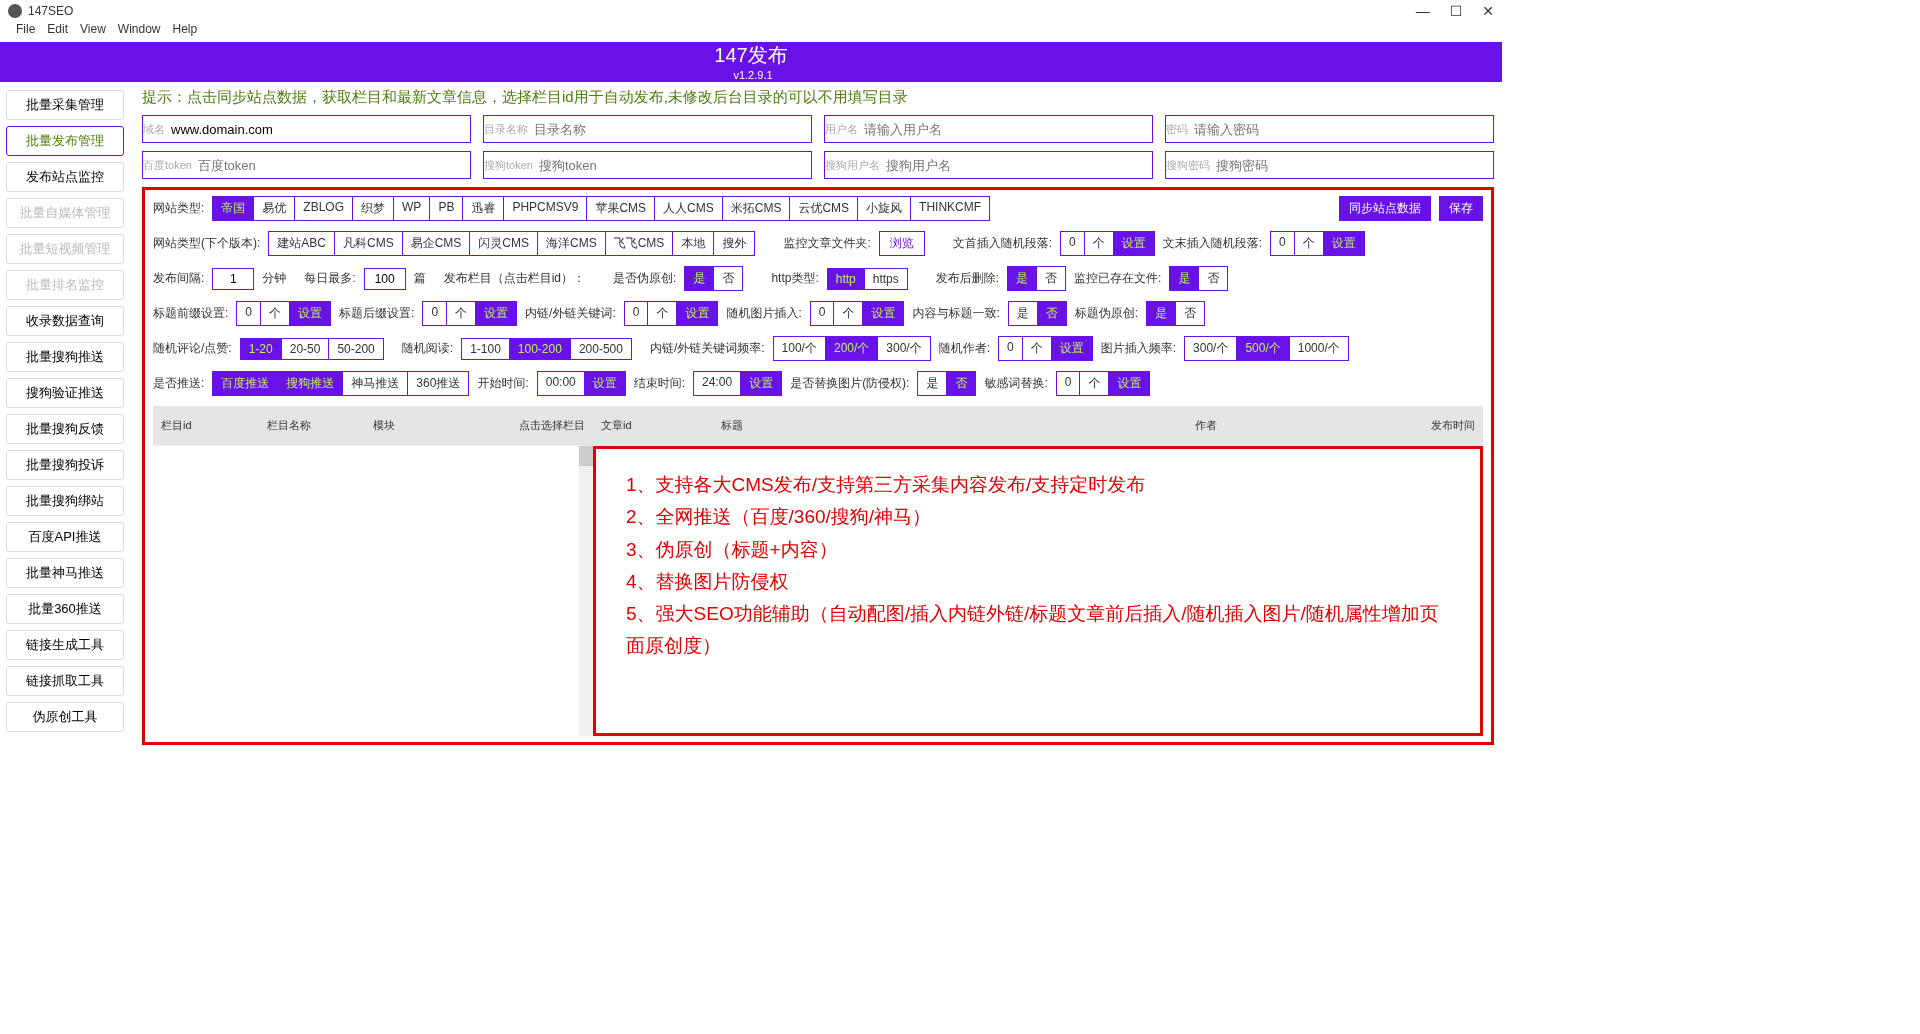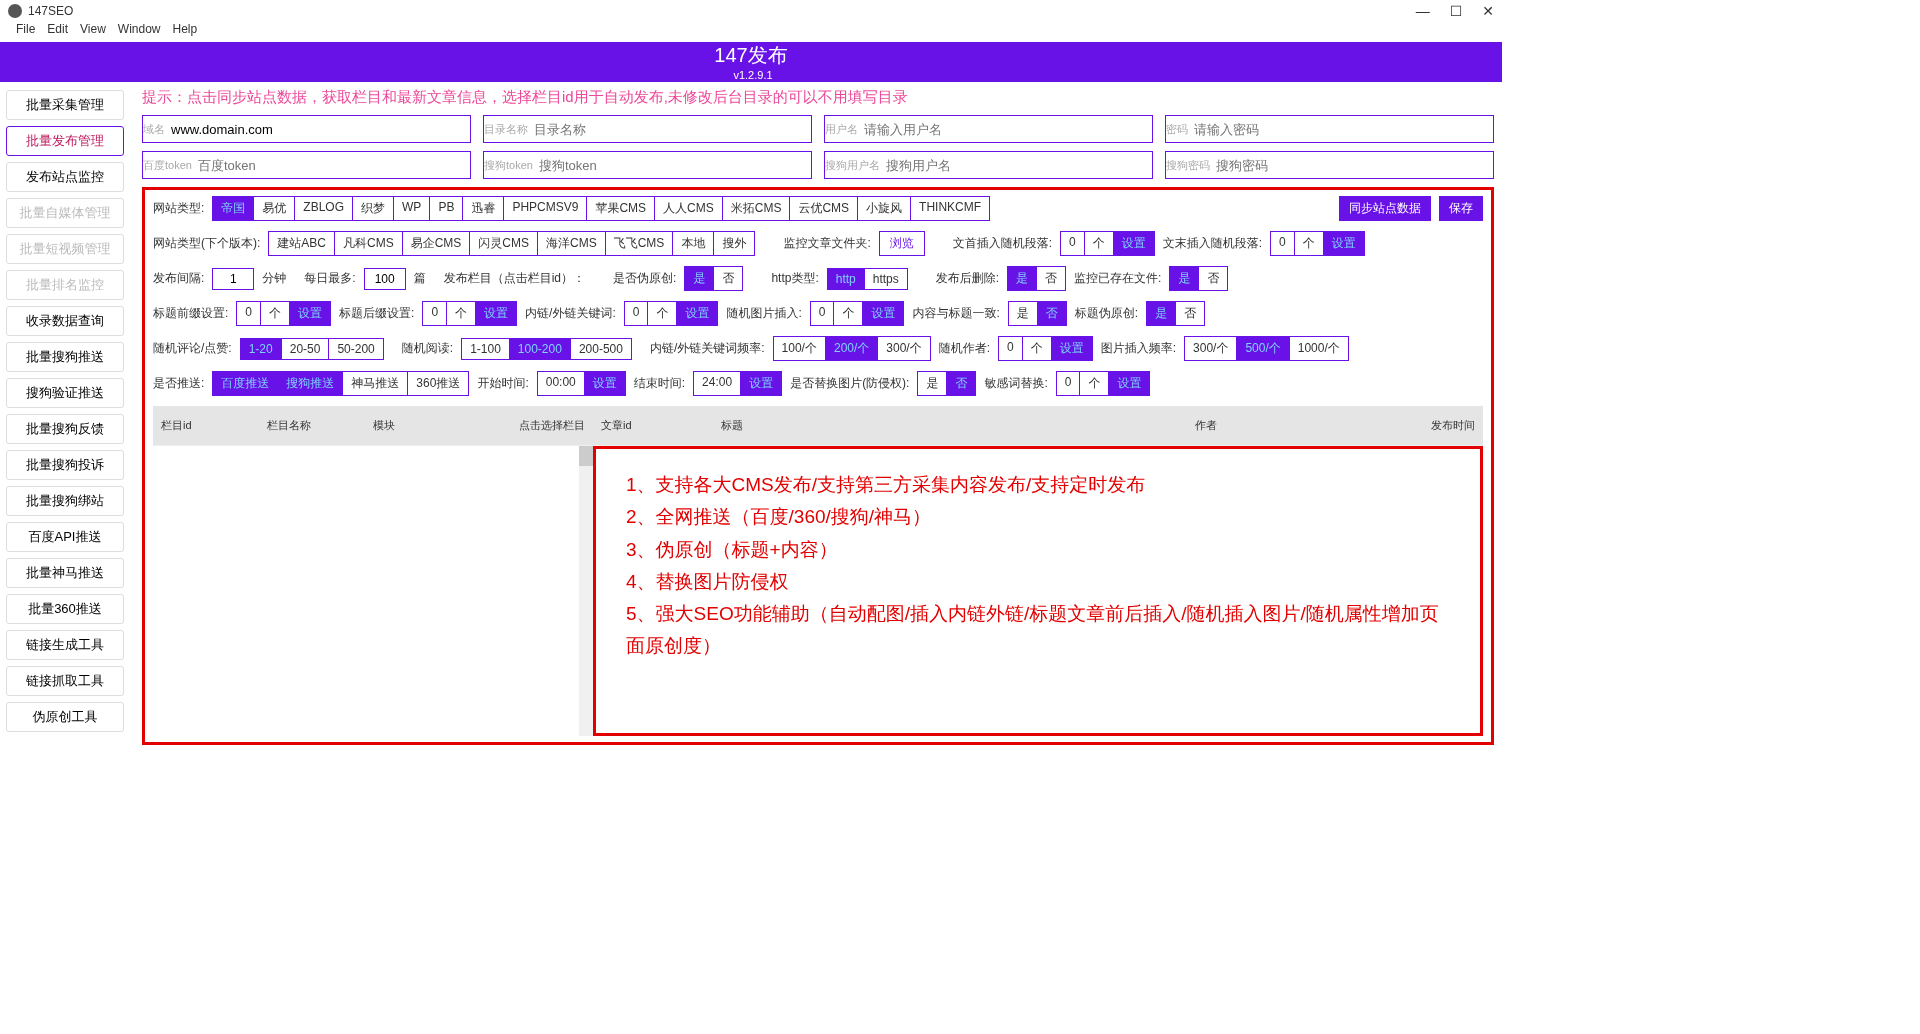--- a/index.html
+++ b/index.html
@@ -9,35 +9,35 @@
 .titlebar .title { font-size: 12px; }
 .titlebar .winbtns { margin-left: auto; display: flex; gap: 20px; font-size: 14px; color: #333; }
 .menubar { height: 20px; display: flex; gap: 12px; padding: 0 16px; font-size: 12px; color: #333; }
 .header { background: #6812e8; color: #fff; height: 40px; display: flex; align-items: center; padding: 0 16px; flex-direction: column; }
 .header .appname { font-size: 20px; font-weight: 400; }
 .header .ver { font-size: 11px; margin-left: 4px; }
 .header .right { margin-left: auto; display: flex; gap: 20px; font-size: 13px; }
 .container { display: flex; }
 .sidebar { width: 130px; padding: 8px 6px; display: flex; flex-direction: column; gap: 6px; }
 .sidebar button { height: 30px; background: #fff; border: 1px solid #ddd; border-radius: 3px; font-size: 13px; cursor: pointer; }
-.sidebar button.active { color: #be185d; border-color: #6812e8; }
+.sidebar button.active { color: #4d7c0f; border-color: #6812e8; }
 .sidebar button:disabled { color: #bbb; }
 .main { flex: 1; padding: 6px 8px 8px 12px; }
-.hint { font-size: 15px; color: #ec4899; margin-bottom: 8px; }
+.hint { font-size: 15px; color: #4d7c0f; margin-bottom: 8px; }
 .inputrow { display: flex; gap: 12px; margin-bottom: 8px; }
 .inputbox { flex: 1; border: 1px solid #6812e8; height: 28px; display: flex; align-items: center; padding: 0 0; }
 .inputbox .lbl { color: #aaa; font-size: 11px; margin-right: 6px; white-space: nowrap; }
 .inputbox input { border: none; outline: none; flex: 1; font-size: 13px; }
 .redbox { border: 3px solid #e20000; padding: 6px 8px; }
 .cfgrow { display: flex; align-items: center; gap: 8px; margin-bottom: 10px; flex-wrap: wrap; font-size: 12px; }
 .cfgrow .label { white-space: nowrap; }
 .btngroup { display: inline-flex; }
 .btngroup span, .btngroup button { border: 1px solid #6812e8; padding: 3px 8px; font-size: 12px; background: #fff; color: #333; cursor: pointer; white-space: nowrap; }
 .btngroup span + span, .btngroup button + button { border-left: none; }
-.btngroup .on { background: #6812e8; color: #7dd3fc; }
+.btngroup .on { background: #6812e8; color: #bef264; }
 .smallinput { width: 42px; height: 22px; border: 1px solid #6812e8; text-align: center; font-size: 12px; }
 .btn { background: #6812e8; color: #fff; border: none; padding: 4px 10px; font-size: 12px; cursor: pointer; }
 .btn-outline { background: #fff; color: #6812e8; border: 1px solid #6812e8; padding: 3px 10px; font-size: 12px; cursor: pointer; }
 .topbtns { margin-left: auto; display: flex; gap: 8px; }
 .tables { display: flex; margin-top: 6px; }
 .table-left { width: 440px; position: relative; }
 .table-right { flex: 1; position: relative; }
 .thead { display: flex; background: #e5e5e5; border-bottom: 1px solid #eee; height: 40px; align-items: center; font-size: 11px; padding: 0 8px; }
 .thead .col { flex: 1; }
 .tbody { height: 290px; background: #fff; position: relative; }

